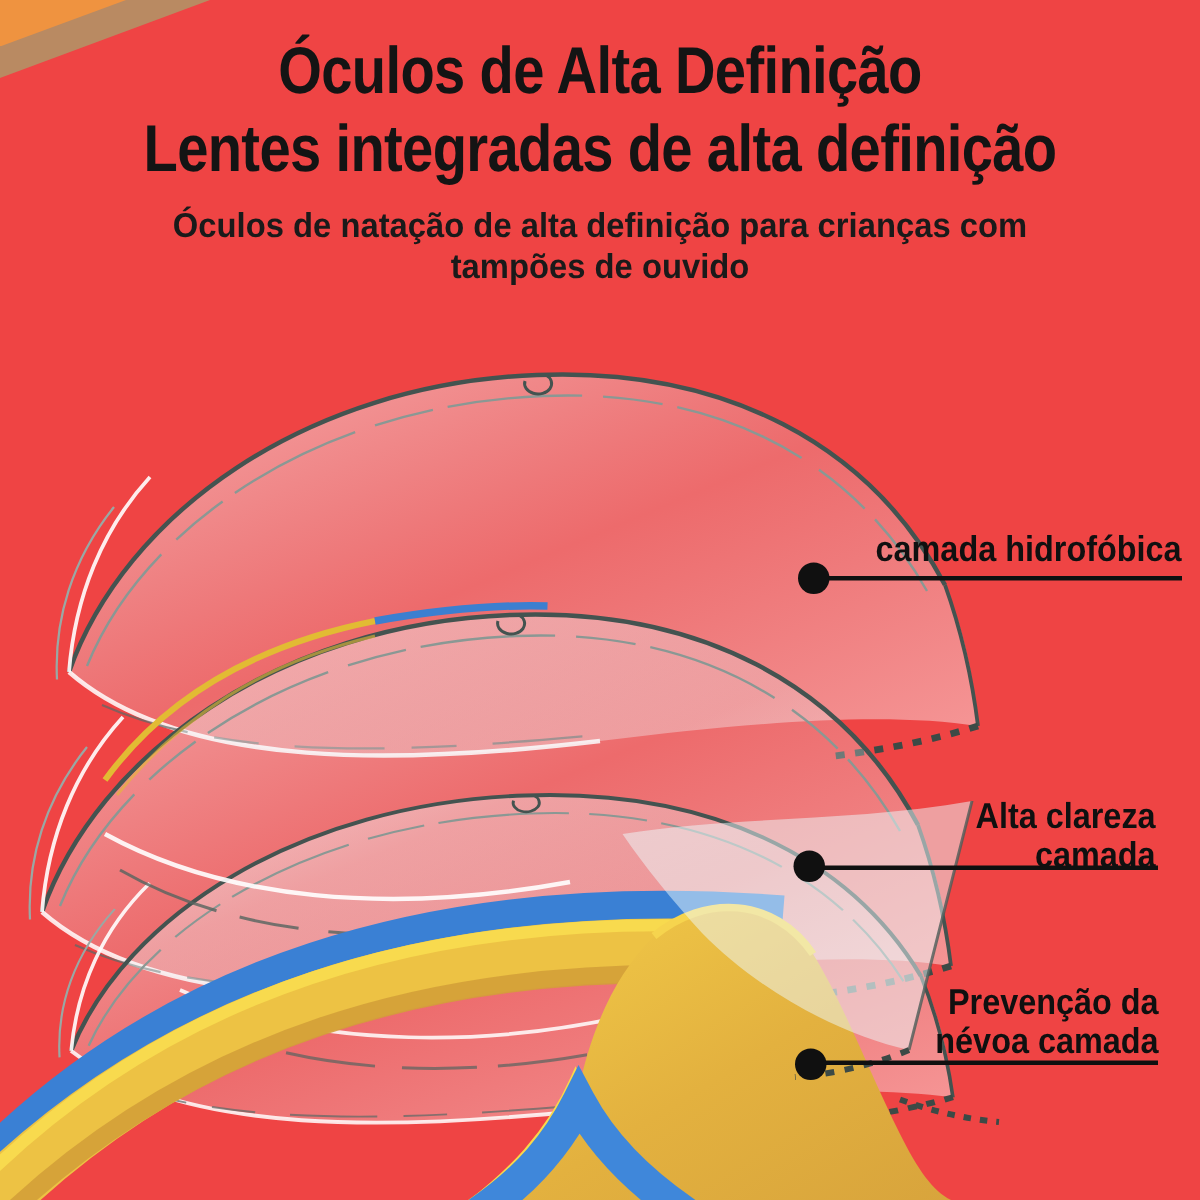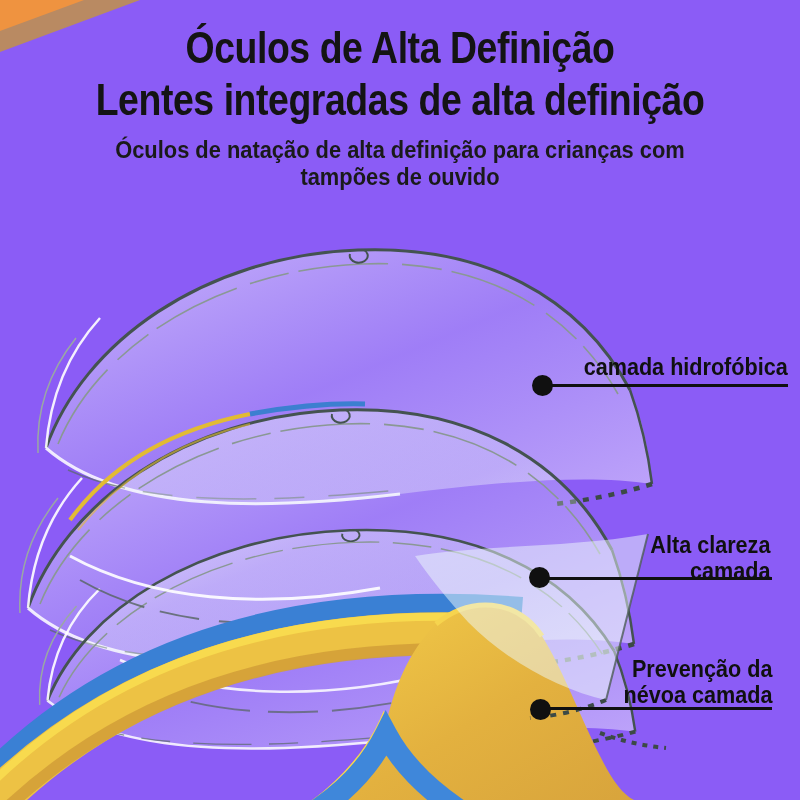--- a/index.html
+++ b/index.html
@@ -1,17 +1,17 @@
 <!DOCTYPE html>
 <html><head>
 <meta charset="utf-8">
 <style>
   html,body{margin:0;padding:0;}
   body{width:800px;height:800px;overflow:hidden;font-family:"Liberation Sans",sans-serif;}
-  .stage{position:relative;width:800px;height:800px;background:#8b5cf6;}
+  .stage{position:relative;width:800px;height:800px;background:#ef4444;}
 
   
   .corner-shadow{position:absolute;top:0;left:0;width:140px;height:52px;
     background:#b98a62;clip-path:polygon(0 0,100% 0,0 100%);}
   .corner-orange{position:absolute;top:0;left:0;width:84px;height:31px;
     background:#ef9340;clip-path:polygon(0 0,100% 0,0 100%);}
 
   
   .title{position:absolute;top:22px;left:0;width:800px;text-align:center;
     color:#141414;font-weight:bold;font-size:44px;line-height:52px;

